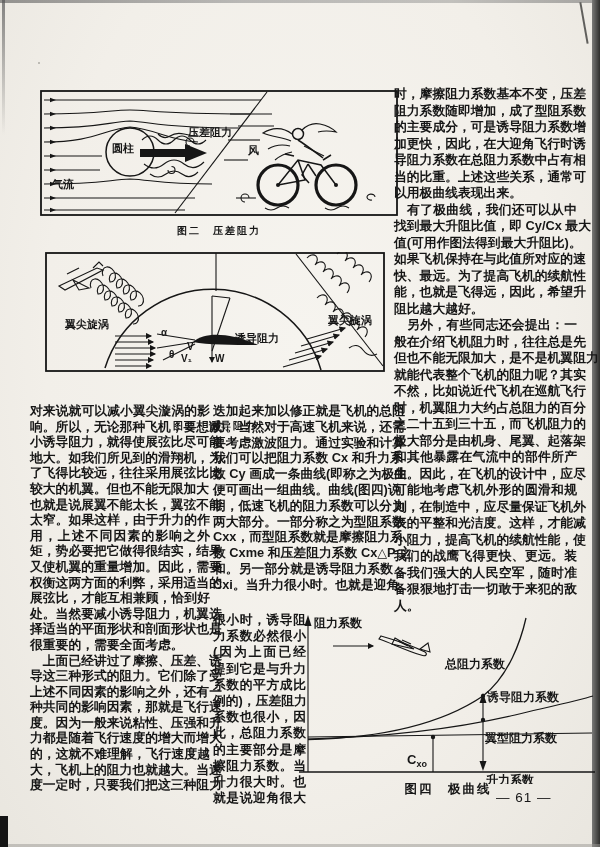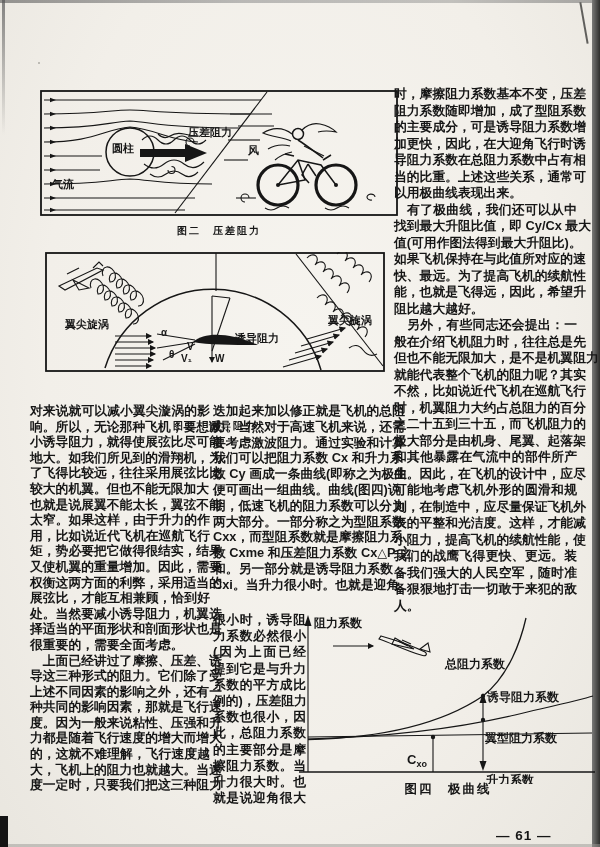--- a/index.html
+++ b/index.html
@@ -31,21 +31,21 @@
   #col-mid-narrow{left:213px;top:612px;width:93px;}
   #col-mid-narrow .tline{height:16.2px;line-height:16.2px;}
   #col-right{left:394px;top:86px;width:183px;}
   #col-right .tline{height:16.5px;line-height:16.5px;}
 
   .figure{position:absolute;}
   .fig-caption{position:absolute;text-align:center;font-size:10px;font-weight:700;letter-spacing:2px;}
   #cap-fig2{left:40px;top:224px;width:358px;}
   #cap-fig3{left:45px;top:379px;width:340px;margin-top:40px;}
   #cap-fig4{left:388px;top:781px;width:120px;text-align:center;font-size:12.5px;}
-  #page-num{position:absolute;left:496px;top:828px;font-size:13.5px;font-weight:700;letter-spacing:1px;}
+  #page-num{position:absolute;left:496px;top:790px;font-size:13.5px;font-weight:400;letter-spacing:1px;}
 
   svg{display:block;}
   svg .ln{stroke:#161616;stroke-width:1.1;fill:none;}
   svg .ln2{stroke:#161616;stroke-width:1.5;fill:none;}
   svg .thick{stroke:#161616;stroke-width:3.2;fill:none;}
   svg .fillb{fill:#161616;stroke:none;}
   svg text{font-family:"Liberation Sans","DejaVu Sans",sans-serif;font-weight:700;fill:#161616;}
 </style>
 </head>
 <body>
@@ -199,21 +199,21 @@
 
   <div class="col" id="col-left">
       <div class="tline">对来说就可以减小翼尖漩涡的影</div>
       <div class="tline">响。所以，无论那种飞机，要想减</div>
       <div class="tline">小诱导阻力，就得使展弦比尽可能</div>
       <div class="tline">地大。如我们所见到的滑翔机，为</div>
       <div class="tline">了飞得比较远，往往采用展弦比比</div>
       <div class="tline">较大的机翼。但也不能无限加大，</div>
       <div class="tline">也就是说展翼不能太长，翼弦不能</div>
       <div class="tline">太窄。如果这样，由于升力的作</div>
-      <div class="tline">用，比如说近代飞机在巡航飞行</div>
+      <div class="tline">用，上述不同因素的影响之外</div>
       <div class="tline">矩，势必要把它做得很结实，结果</div>
       <div class="tline">又使机翼的重量增加。因此，需要</div>
       <div class="tline">权衡这两方面的利弊，采用适当的</div>
       <div class="tline">展弦比，才能互相兼顾，恰到好</div>
       <div class="tline">处。当然要减小诱导阻力，机翼选</div>
       <div class="tline">择适当的平面形状和剖面形状也是</div>
       <div class="tline short">很重要的，需要全面考虑。</div>
       <div class="tline">　上面已经讲过了摩擦、压差、诱</div>
       <div class="tline">导这三种形式的阻力。它们除了受</div>
       <div class="tline">上述不同因素的影响之外，还有一</div>

